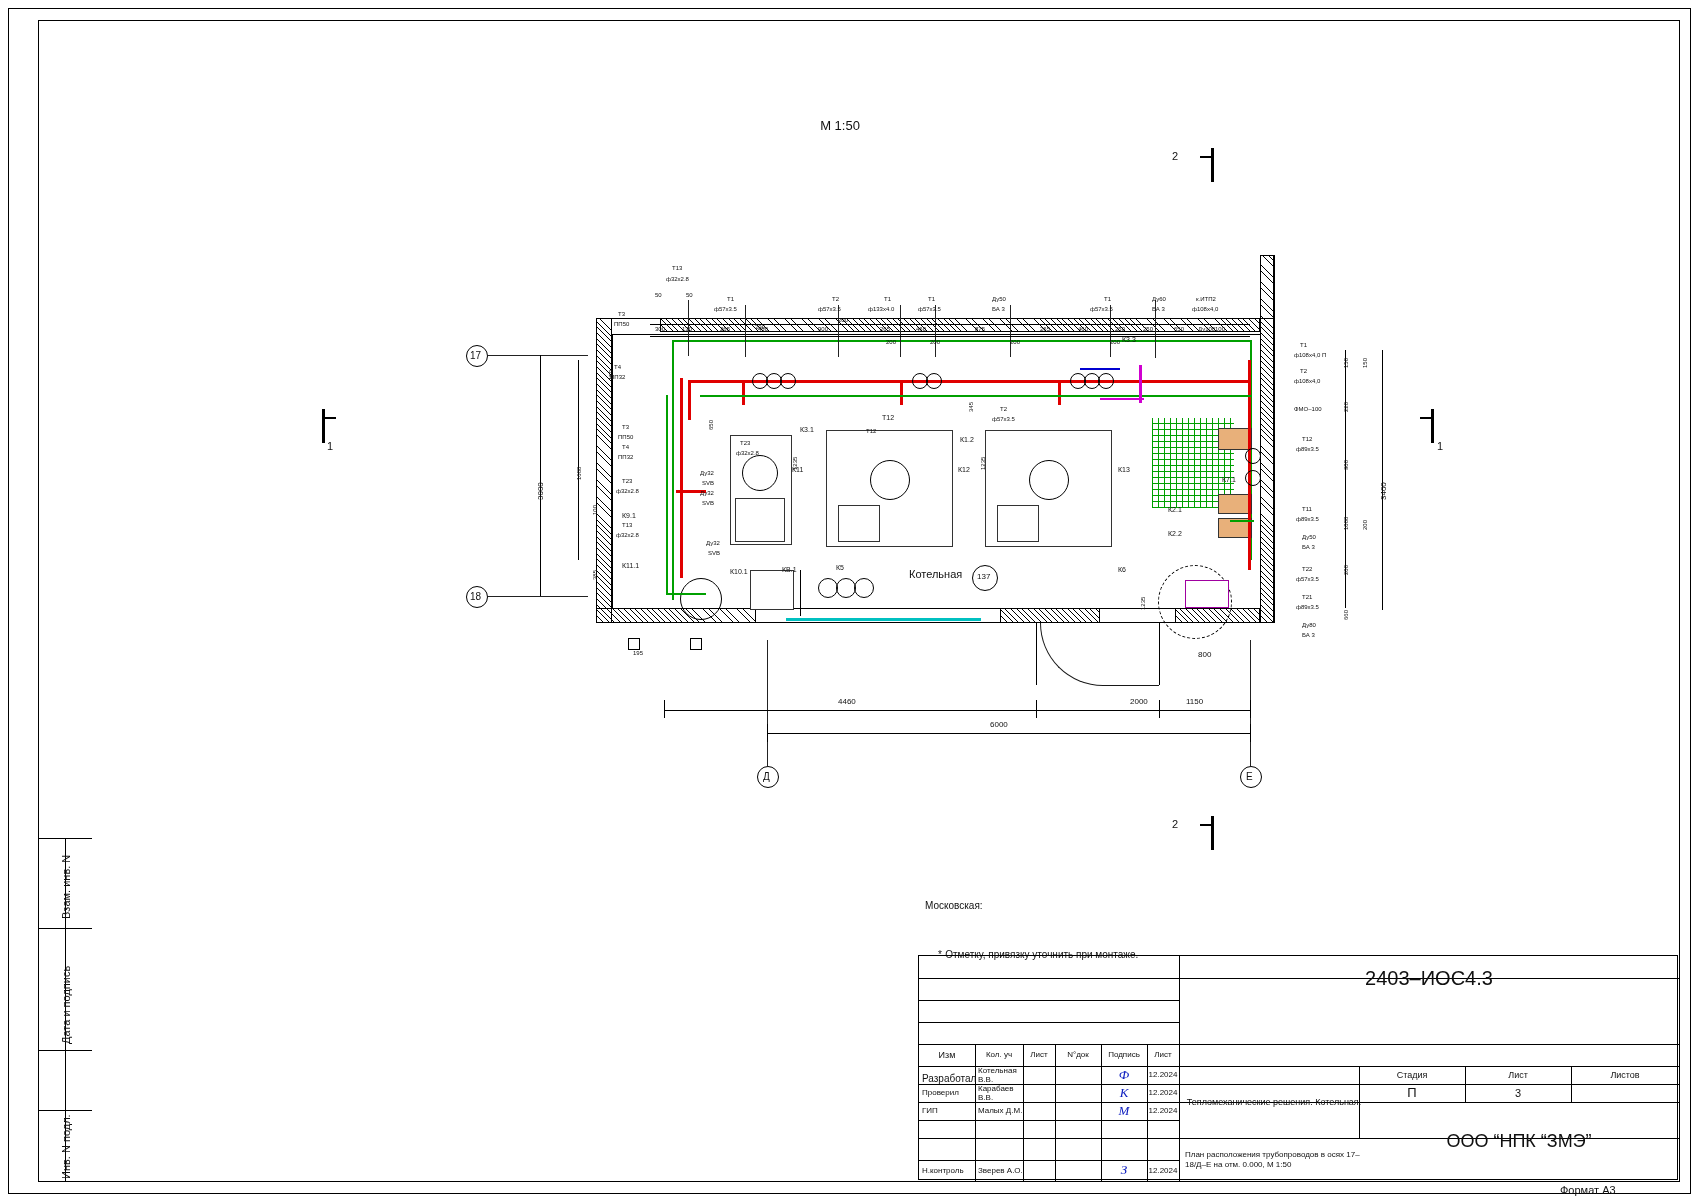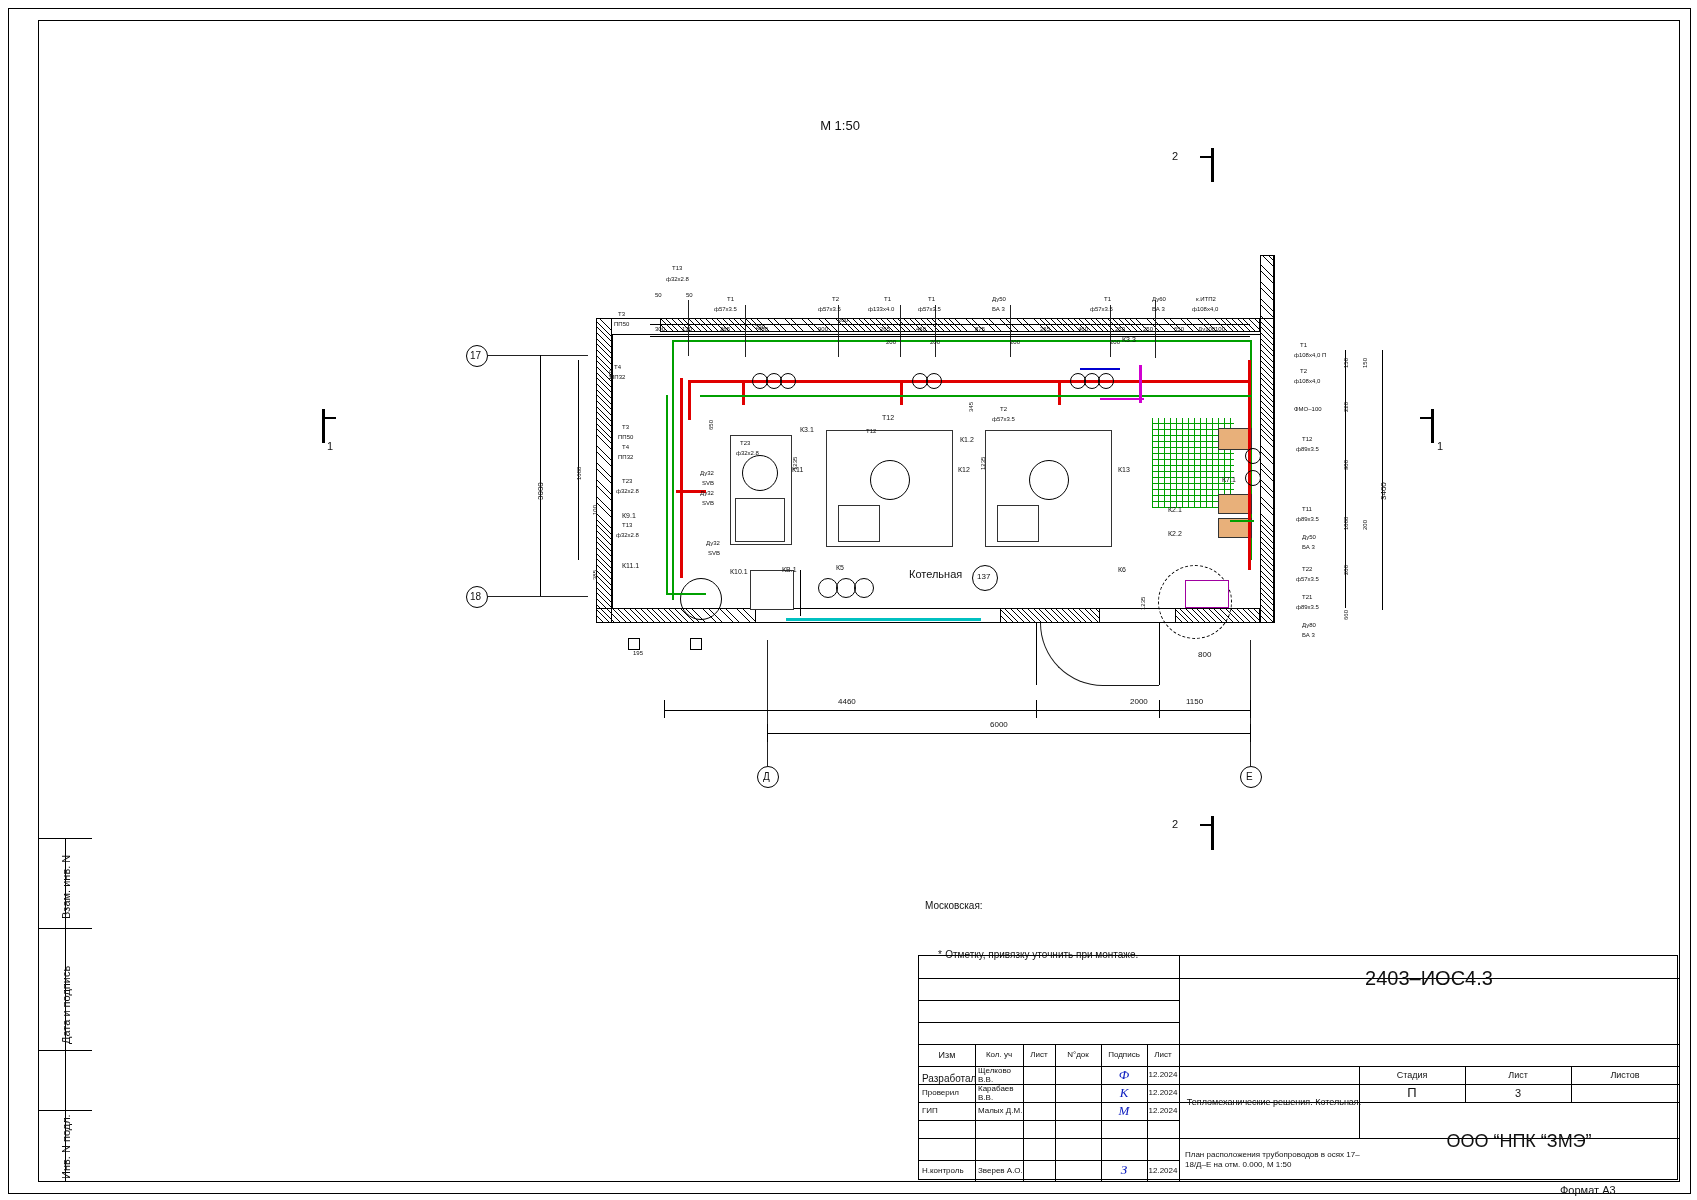--- a/index.html
+++ b/index.html
@@ -407,21 +407,21 @@
 
 
     <div class="c" style="left:0;top:88px;width:56px;height:22px;">Изм</div>
     <div class="c" style="left:56px;top:88px;width:48px;height:22px;font-size:8px;">Кол. уч</div>
     <div class="c" style="left:104px;top:88px;width:32px;height:22px;font-size:8px;">Лист</div>
     <div class="c" style="left:136px;top:88px;width:46px;height:22px;font-size:8px;">N°док</div>
     <div class="c" style="left:182px;top:88px;width:46px;height:22px;font-size:8px;">Подпись</div>
     <div class="c" style="left:228px;top:88px;width:32px;height:22px;font-size:8px;">Лист</div>
 
     <div class="c cl" style="left:0;top:114px;width:56px;height:18px;font-size:10px;">Разработал</div>
-    <div class="c cl" style="left:56px;top:110px;width:48px;height:18px;font-size:8px;">Щелково В.В.</div>
+    <div class="c cl" style="left:56px;top:110px;width:48px;height:18px;font-size:8px;">Котельная В.В.</div>
     <div class="c" style="left:182px;top:110px;width:46px;height:18px;">
         <span class="signature">Ф</span>
       </div>
     <div class="c" style="left:228px;top:110px;width:32px;height:18px;font-size:8px;">12.2024</div>
 
     <div class="c cl" style="left:0;top:128px;width:56px;height:18px;font-size:8px;">Проверил</div>
     <div class="c cl" style="left:56px;top:128px;width:48px;height:18px;font-size:8px;">Карабаев В.В.</div>
     <div class="c" style="left:182px;top:128px;width:46px;height:18px;">
         <span class="signature">К</span>
       </div>

